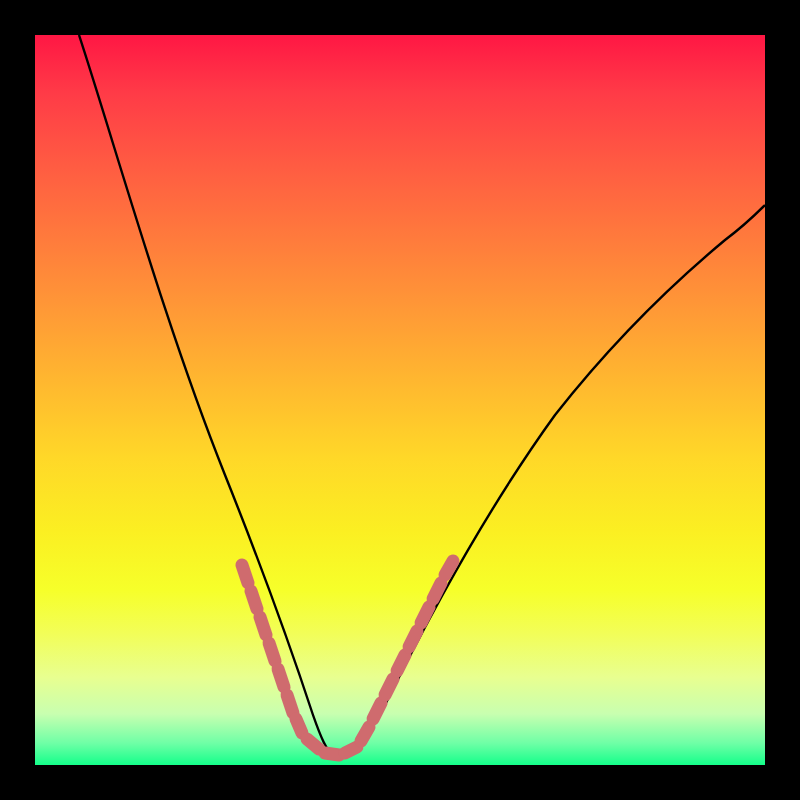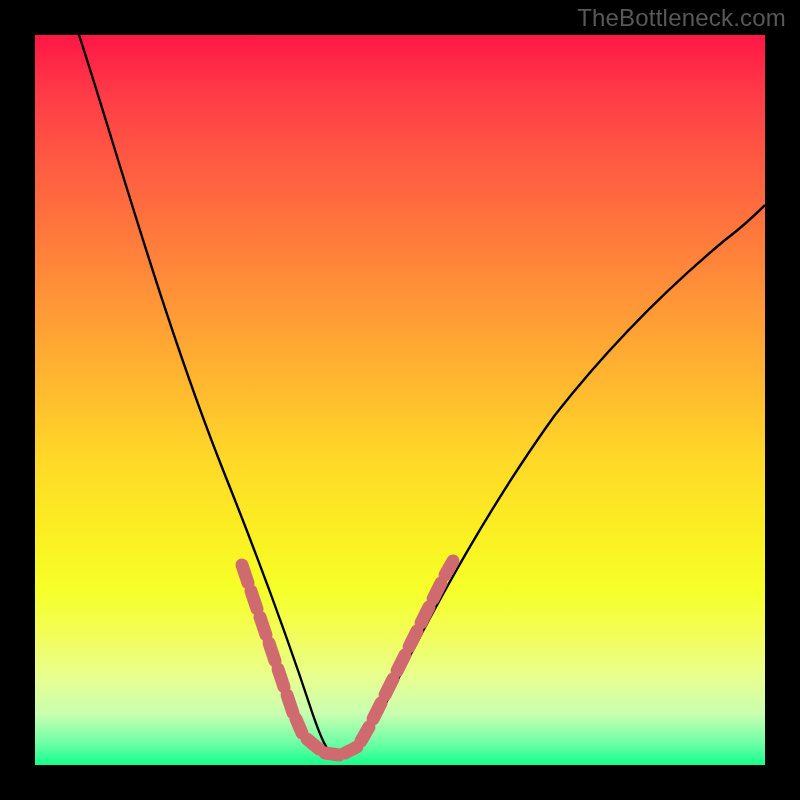--- a/index.html
+++ b/index.html
@@ -57,21 +57,20 @@
     top: 35px;
     width: 730px;
     height: 730px;
     z-index: 2;
   }
 </style>
 </head>
 <body>
 
 <div class="frame">
-  <div class="watermark">TheBottleneck.com</div>
   <div class="plot-bg"></div>
   <svg class="curves" viewBox="0 0 730 730" preserveAspectRatio="none">
     <path d="M 44 0
              C 80 110, 130 290, 190 440
              C 230 540, 255 610, 278 680
              C 285 700, 292 718, 300 722
              C 312 726, 330 710, 355 660
              C 395 580, 455 470, 520 380
              C 575 310, 630 255, 690 205
              C 710 190, 725 175, 730 170" fill="none" stroke="#000" stroke-width="2.4"></path>

